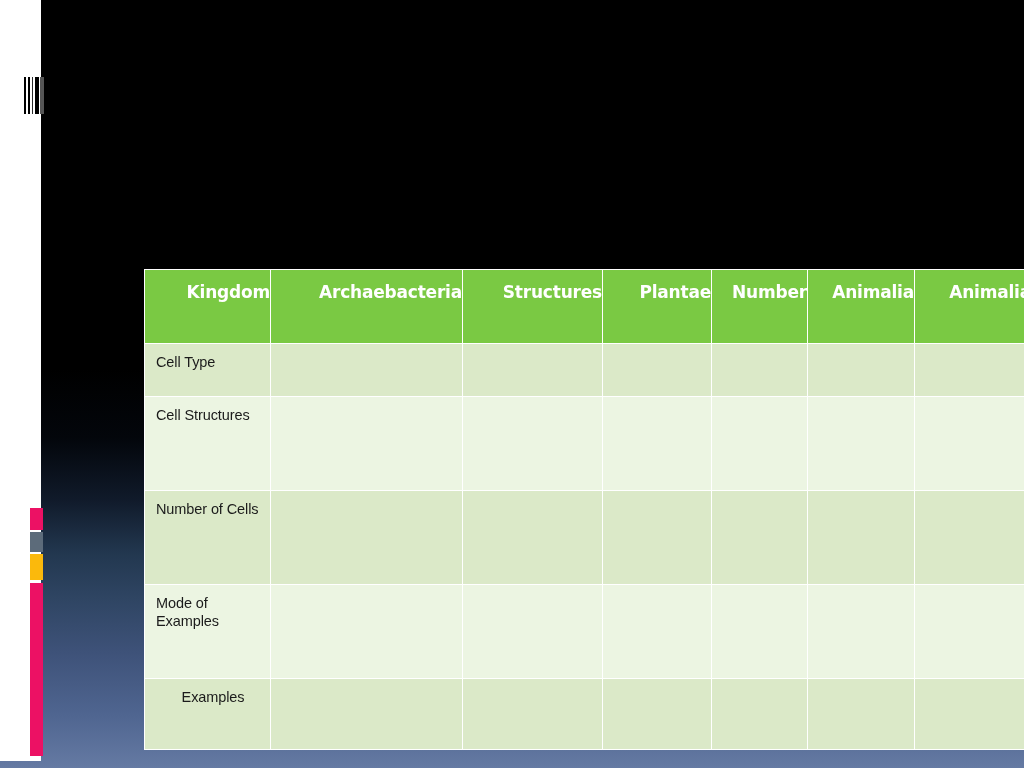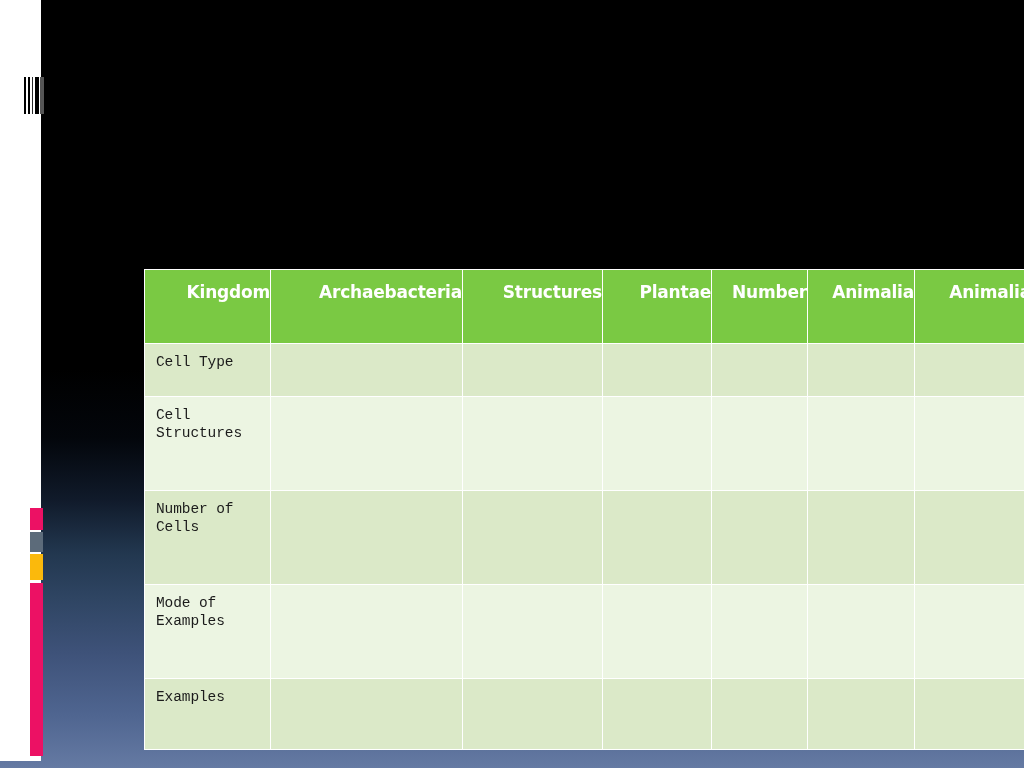--- a/index.html
+++ b/index.html
@@ -122,32 +122,32 @@
     text-align: right;
     padding: 12px 0 0 11px;
     font-family: "DejaVu Sans", sans-serif;
     vertical-align: top;
     letter-spacing: -0.2px;
   }
   .chart-table tbody td {
     color: #1b1b1b;
     font-size: 14.5px;
     padding: 9px 0 0 11px;
-    font-family: Liberation Mono, monospace;
+    font-family: Liberation Sans, sans-serif;
     line-height: 18px;
     letter-spacing: -0.1px;
   }
   tr.row-dark td { background: #dbe9c8; }
   tr.row-light td { background: #ecf5e2; }
 
   .rh-0 { height: 43px; }
   .rh-1 { height: 84px; }
   .rh-2 { height: 84px; }
   .rh-3 { height: 84px; }
-  .rh-4 { height: 61px; }
+  .rh-4 { height: 61px; text-align: center; }
 
   .col-0 { width: 114px; }
   .col-1 { width: 180px; }
   .col-2 { width: 128px; }
   .col-3 { width: 97px; }
   .col-4 { width: 84px; }
   .col-5 { width: 95px; }
   .col-6 { width: 105px; }
 </style>
 </head>

